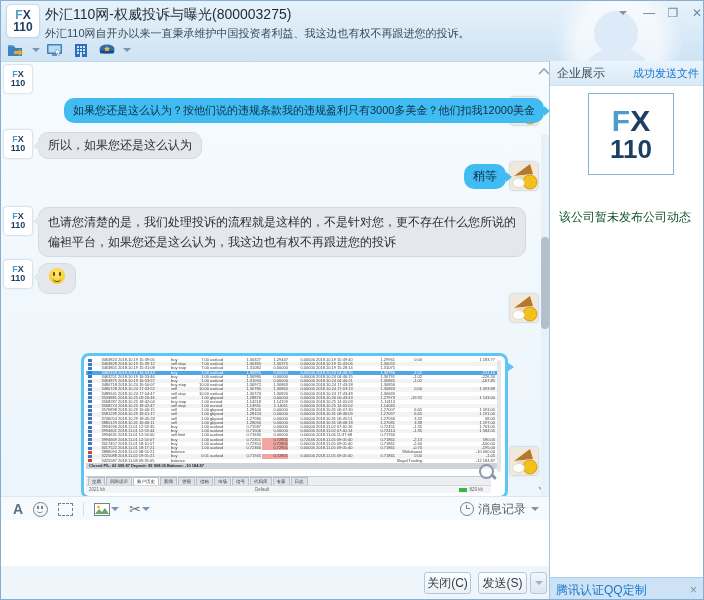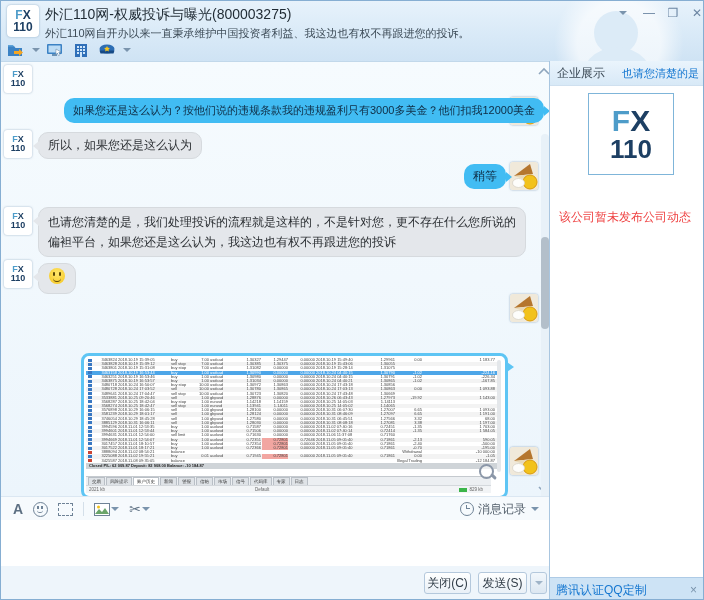--- a/index.html
+++ b/index.html
@@ -107,21 +107,21 @@
   
   #sidebar{position:absolute;left:548px;top:60px;width:156px;height:540px;background:#fff;border-left:1px solid #a9c6e0;box-sizing:border-box;}
   #sb-head{position:absolute;left:0;top:0;width:155px;height:24px;background:linear-gradient(180deg,#eaf4fc,#d8e9f7);border-bottom:1px solid #cfe0ef;display:flex;align-items:center;}
   #sb-title{font-size:12px;color:#3c4a56;margin-left:7px;}
   #sb-link{font-size:11px;color:#1577d0;margin-left:auto;margin-right:6px;cursor:pointer;}
   #sb-logo{position:absolute;left:38px;top:32px;width:84px;height:80px;border:1px solid #7fb5d9;font-size:30px;border-radius:0;box-shadow:none;}
   #sb-logo .fx-num{font-size:26px;}
   #sb-tabs{position:absolute;left:0;top:122px;width:155px;height:18px;border-bottom:1px solid #66aede;display:flex;align-items:flex-end;}
   .sbtab{font-size:12px;padding:2px 8px 1px 8px;color:#444;cursor:pointer;}
   .sbtab.on{color:#1b88d4;background:#fff;border:1px solid #66aede;border-bottom:1px solid #fff;margin-bottom:-1px;border-radius:2px 2px 0 0;margin-left:4px;}
-  #sb-empty{position:absolute;left:9px;top:148px;font-size:12px;color:#ef4444;}
+  #sb-empty{position:absolute;left:9px;top:148px;font-size:12px;color:#14532d;}
   #sb-foot{position:absolute;left:0;top:516px;width:155px;height:24px;background:#cde3f5;border-top:1px solid #aecbe6;display:flex;align-items:center;}
   #sb-foot-text{font-size:12px;color:#1577d0;margin-left:6px;cursor:pointer;}
   #sb-foot-close{margin-left:auto;margin-right:8px;font-size:12px;color:#7a94ad;cursor:pointer;}
 </style>
 </head>
 <body>
 
 <div id="win">
 
   <div id="header">
@@ -737,21 +737,21 @@
     <div class="btn" id="btn-close">关闭(C)</div>
     <div class="btn" id="btn-send">发送(S)</div>
     <div class="btn" id="btn-send-caret">
         <span class="caret"></span>
       </div>
   </div>
 
   <div id="sidebar">
     <div id="sb-head">
       <span id="sb-title">企业展示</span>
-      <span id="sb-link">也请您清楚的是</span>
+      <span id="sb-link">成功发送文件</span>
     </div>
     <div id="sb-logo" class="fxlogo">
       <div><span class="fx-f">F</span><span class="fx-x">X</span></div>
       <div class="fx-num">110</div>
     </div>
     <div id="sb-empty">该公司暂未发布公司动态</div>
     <div id="sb-foot">
       <span id="sb-foot-text">腾讯认证QQ定制</span>
       <span id="sb-foot-close">×</span>
     </div>

